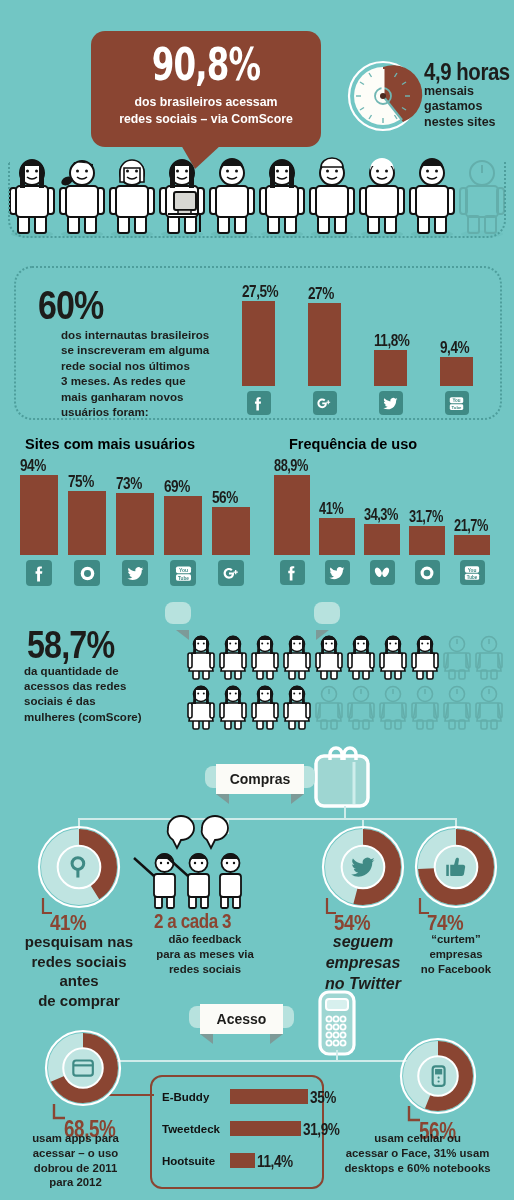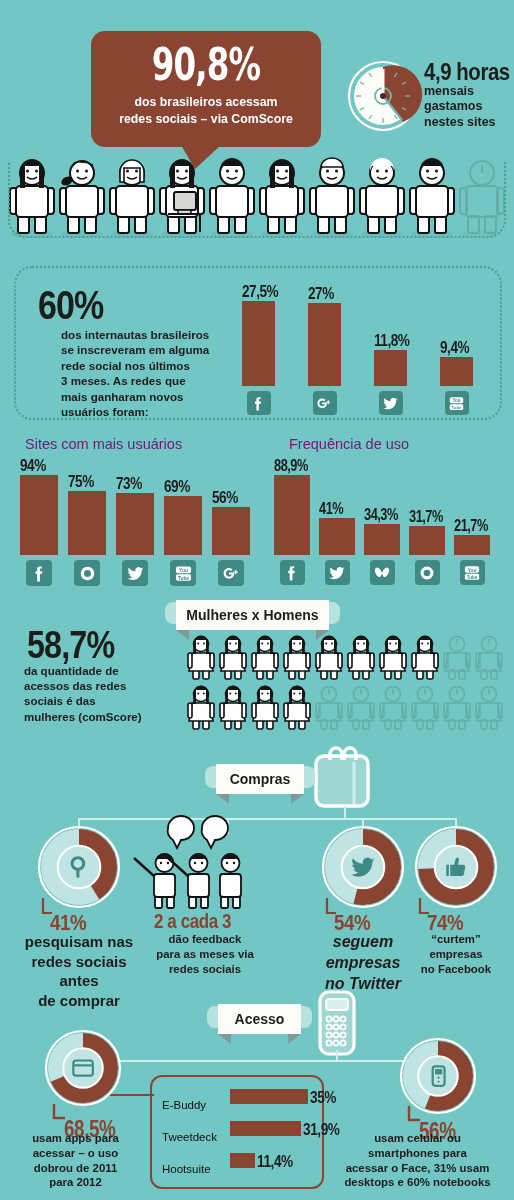--- a/index.html
+++ b/index.html
@@ -71,21 +71,21 @@
     transform:scaleX(.8);transform-origin:left bottom;white-space:nowrap;
   }
   .bar{background:#8a4532;position:absolute;}
   .tile{
     position:absolute;background:#3f8a85;border-radius:4px;
     display:flex;align-items:center;justify-content:center;
   }
 
   
   .sechead{
-    position:absolute;font-weight:normal;font-size:14.5px;color:#701a75;text-align:center;
+    position:absolute;font-weight:bold;font-size:14.5px;color:#000000;text-align:center;
   }
 
   
   .ribbon{
     position:absolute;background:#fbfbf7;height:30px;
     display:flex;align-items:center;justify-content:center;
     font-weight:bold;font-size:14px;color:#1d1d1b;
     box-shadow:0 0 0 0 transparent;
   }
   .ribbon-wing{position:absolute;background:#b7e2de;border-radius:8px;height:22px;width:26px;top:4px;}
@@ -99,21 +99,21 @@
   .pctlab{
     position:absolute;color:#8a4532;font-weight:bold;font-size:22px;
     letter-spacing:-.5px;transform:scaleX(.82);transform-origin:left center;
     white-space:nowrap;
   }
 
   .appsbox{
     position:absolute;left:150px;top:1075px;width:170px;height:110px;
     border:2px solid #8a4532;border-radius:12px;
   }
-  .appname{position:absolute;font-weight:normal;font-size:11.5px;color:#111;margin-top:8px;}
+  .appname{position:absolute;font-weight:bold;font-size:11.5px;color:#111;}
   .appbar{position:absolute;background:#8a4532;height:15px;}
   .apppct{
     position:absolute;font-weight:bold;font-size:17px;letter-spacing:-.5px;
     transform:scaleX(.8);transform-origin:left center;white-space:nowrap;
   }
   .connector{position:absolute;background:#cfecea;}
   .connector-br{position:absolute;background:#8a4532;}
   svg{display:block;overflow:visible;}
 </style>
 </head>
@@ -462,23 +462,20 @@
             <rect x="2.5" y="13" width="19" height="8" rx="2" fill="#fff"></rect>
             <text x="12" y="19.6" fill="#3f8a85" font-size="6" font-weight="bold" text-anchor="middle" font-family="&quot;Liberation Sans&quot;, sans-serif">Tube</text>
           </g>
         </svg>
       </div>
     </div>
 
   <div class="abs" style="left:165px;top:598px;width:175px;height:38px;">
     <div class="ribbon-wing" style="left:0px;"></div>
     <div class="ribbon-wing" style="right:0px;"></div>
-    <div class="ribbon" style="left:11px;right:11px;top:2px;">
-      <span>Mulheres x Homens</span>
-    </div>
     <div class="ribbon-tail" style="left:11px;top:32px;border-left:13px solid transparent;border-right:0 solid transparent;"></div>
     <div class="ribbon-tail" style="right:11px;top:32px;border-right:13px solid transparent;border-left:0 solid transparent;"></div>
   </div>
 
   <div class="abs" style="left:27px;top:626px;">
     <div style="font-weight:bold;font-size:38px;letter-spacing:-1px;line-height:1;transform:scaleX(.85);transform-origin:left center;">58,7%</div>
   </div>
   <div class="abs" style="left:24px;top:664px;width:150px;font-size:11.5px;font-weight:bold;line-height:1.32;">
     <div>da quantidade de</div>
     <div>acessos das redes</div>
@@ -848,21 +845,21 @@
         <circle cx="14" cy="47" r="2.6"></circle>
           <circle cx="21" cy="47" r="2.6"></circle>
           <circle cx="28" cy="47" r="2.6"></circle>
         <circle cx="14" cy="55" r="2.6"></circle>
           <circle cx="21" cy="55" r="2.6"></circle>
           <circle cx="28" cy="55" r="2.6"></circle>
       </g>
     </svg>
   </div>
 
-  <div class="abs" style="left:207px;top:1002px;width:105px;height:38px;">
+  <div class="abs" style="left:189px;top:1002px;width:105px;height:38px;">
     <div class="ribbon-wing" style="left:0px;"></div>
     <div class="ribbon-wing" style="right:0px;"></div>
     <div class="ribbon" style="left:11px;right:11px;top:2px;">
       <span>Acesso</span>
     </div>
     <div class="ribbon-tail" style="left:11px;top:32px;border-left:13px solid transparent;"></div>
     <div class="ribbon-tail" style="right:11px;top:32px;border-right:13px solid transparent;"></div>
   </div>
 
   <div class="connector" style="left:112px;top:1060px;width:302px;height:2px;"></div>
@@ -914,21 +911,20 @@
       </svg>
   </div>
   <div class="abs" style="left:407px;top:1106px;">
     <svg width="14" height="18" viewBox="0 0 14 18">
       <path d="M2 0 L2 14 L13 14" fill="none" stroke="#8a4532" stroke-width="2.4"></path>
     </svg>
   </div>
   <div class="pctlab" style="left:419px;top:1118px;font-size:23px;">56%</div>
   <div class="capt" style="left:325px;top:1131px;width:185px;">
     <div>usam celular ou</div>
-    <div>smartphones para</div>
     <div>acessar o Face, 31% usam</div>
     <div>desktops e 60% notebooks</div>
   </div>
 
   <div class="appsbox">
     <div id="apps-chart" style="position:relative;width:100%;height:100%;">
         <div class="appname" style="left: 10px; top: 14px;">E-Buddy</div>
         <div class="appbar" style="left: 78px; top: 12px; width: 78px;"></div>
         <div class="apppct" style="left: 158px; top: 11px;">35%</div>
         <div class="appname" style="left: 10px; top: 46px;">Tweetdeck</div>

